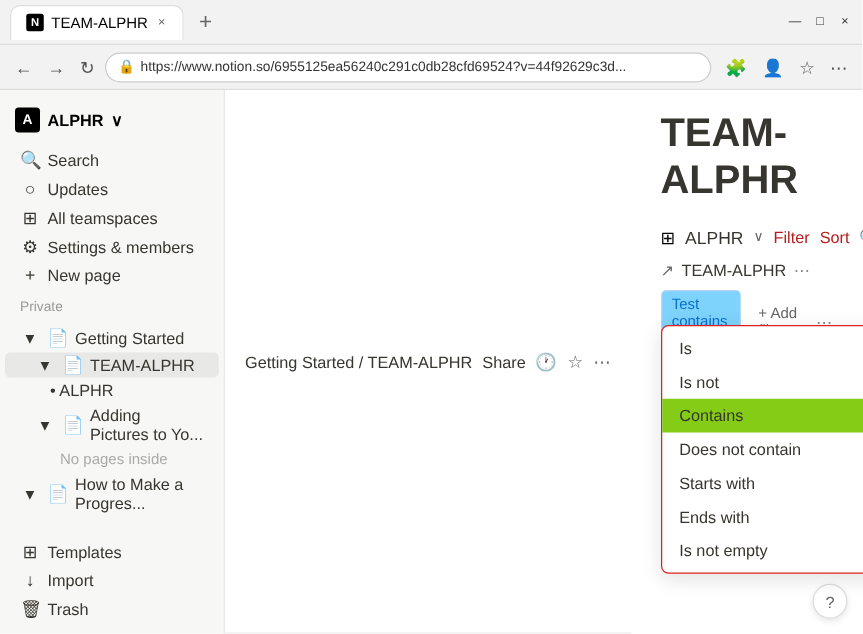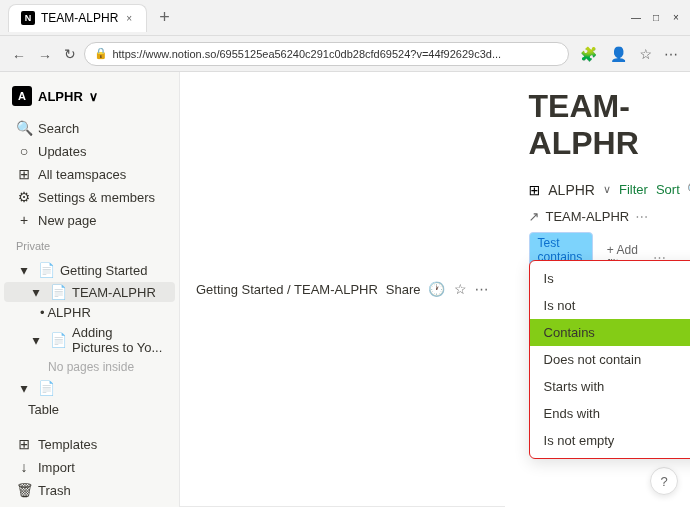--- a/index.html
+++ b/index.html
@@ -252,21 +252,21 @@
       color: #37352f;
     }
     .db-actions {
       display: flex;
       gap: 8px;
       align-items: center;
       margin-left: auto;
     }
     .db-action-btn {
       font-size: 13px;
-      color: #15803d;
+      color: #b91c1c;
       cursor: pointer;
     }
     .new-btn {
       background: #0b6fce;
       color: #fff;
       border-radius: 4px;
       padding: 4px 10px;
       font-size: 13px;
       cursor: pointer;
       display: flex;
@@ -471,25 +471,23 @@
       <div class="sidebar-sub-item">
         <span class="sidebar-item-icon">▾</span>
         <span class="sidebar-item-icon">📄</span>
         <span class="sidebar-label">Adding Pictures to Yo...</span>
       </div>
       <div class="no-pages">No pages inside</div>
 
       <div class="sidebar-item">
         <span class="sidebar-item-icon">▾</span>
         <span class="sidebar-item-icon">📄</span>
-      </div>
-
-      <div class="sidebar-sub-item">
-        <span class="sidebar-label">Table</span>
-      </div>
+        <span class="sidebar-label">How to Make a Progres...</span>
+      </div>
+
     </div>
 
     <div style="margin-top: auto; padding-top: 8px;">
       <div class="sidebar-item">
         <span class="sidebar-item-icon">⊞</span>
         <span class="sidebar-label">Templates</span>
       </div>
       <div class="sidebar-item">
         <span class="sidebar-item-icon">↓</span>
         <span class="sidebar-label">Import</span>

